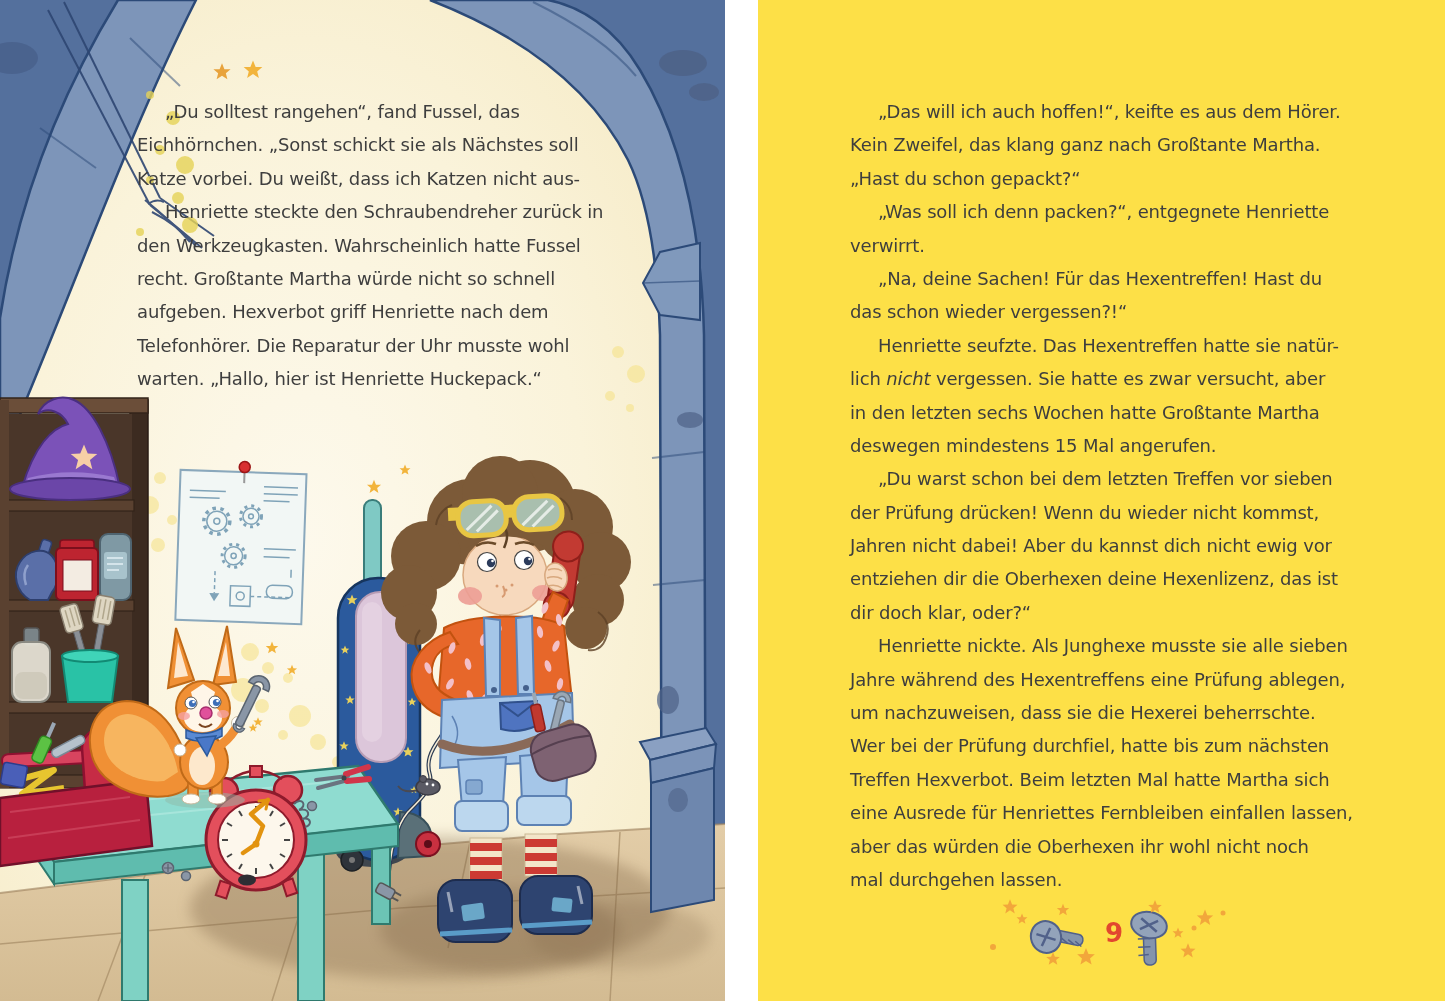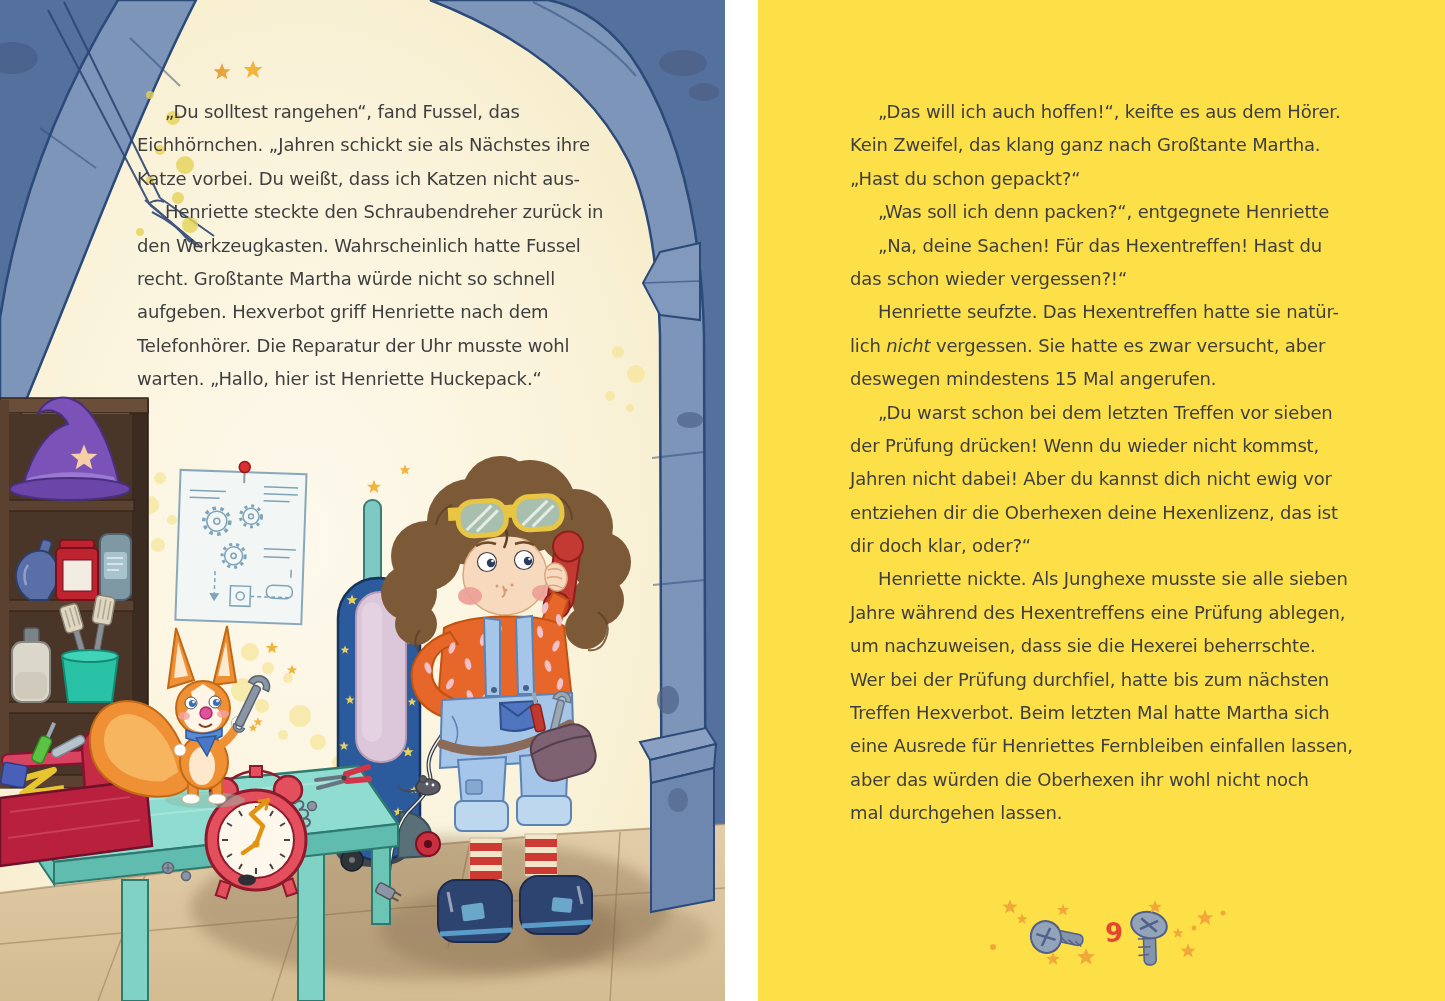--- a/index.html
+++ b/index.html
@@ -524,43 +524,45 @@
         <rect x="520" y="876" width="72" height="58" rx="18" fill="#2e4470" stroke="#1d2c4e" stroke-width="2"></rect>
         <path d="M522,926 L592,922" stroke="#5a9cc8" stroke-width="5"></path>
         <rect x="552" y="898" width="20" height="14" rx="2" fill="#6aa7c8" transform="rotate(6 562 905)"></rect>
         <path d="M578,886 L582,904" stroke="#ffffff" stroke-width="3" opacity="0.5"></path>
       </g>
     </g>
   </svg>
 
   <div class="story" id="left-story">
     <div class="line indent">„Du solltest rangehen“, fand Fussel, das</div>
-    <div class="line">Eichhörnchen. „Jahren schickt sie als Nächstes ihre</div>
+    <div class="line">Eichhörnchen. „Sonst schickt sie als Nächstes soll</div>
     <div class="line">Katze vorbei. Du weißt, dass ich Katzen nicht aus-</div>
     <div class="line indent">Henriette steckte den Schraubendreher zurück in</div>
     <div class="line">den Werkzeugkasten. Wahrscheinlich hatte Fussel</div>
     <div class="line">recht. Großtante Martha würde nicht so schnell</div>
     <div class="line">aufgeben. Hexverbot griff Henriette nach dem</div>
     <div class="line">Telefonhörer. Die Reparatur der Uhr musste wohl</div>
     <div class="line">warten. „Hallo, hier ist Henriette Huckepack.“</div>
   </div>
 </div>
 
 <div class="page" id="right-page">
   <div class="story" id="right-story">
     <div class="line indent">„Das will ich auch hoffen!“, keifte es aus dem Hörer.</div>
     <div class="line">Kein Zweifel, das klang ganz nach Großtante Martha.</div>
     <div class="line">„Hast du schon gepackt?“</div>
     <div class="line indent">„Was soll ich denn packen?“, entgegnete Henriette</div>
+    <div class="line">verwirrt.</div>
     <div class="line indent">„Na, deine Sachen! Für das Hexentreffen! Hast du</div>
     <div class="line">das schon wieder vergessen?!“</div>
     <div class="line indent">Henriette seufzte. Das Hexentreffen hatte sie natür-</div>
     <div class="line">
       <span>lich </span><em>nicht</em><span> vergessen. Sie hatte es zwar versucht, aber</span>
     </div>
+    <div class="line">in den letzten sechs Wochen hatte Großtante Martha</div>
     <div class="line">deswegen mindestens 15 Mal angerufen.</div>
     <div class="line indent">„Du warst schon bei dem letzten Treffen vor sieben</div>
     <div class="line">der Prüfung drücken! Wenn du wieder nicht kommst,</div>
     <div class="line">Jahren nicht dabei! Aber du kannst dich nicht ewig vor</div>
     <div class="line">entziehen dir die Oberhexen deine Hexenlizenz, das ist</div>
     <div class="line">dir doch klar, oder?“</div>
     <div class="line indent">Henriette nickte. Als Junghexe musste sie alle sieben</div>
     <div class="line">Jahre während des Hexentreffens eine Prüfung ablegen,</div>
     <div class="line">um nachzuweisen, dass sie die Hexerei beherrschte.</div>
     <div class="line">Wer bei der Prüfung durchfiel, hatte bis zum nächsten</div>

